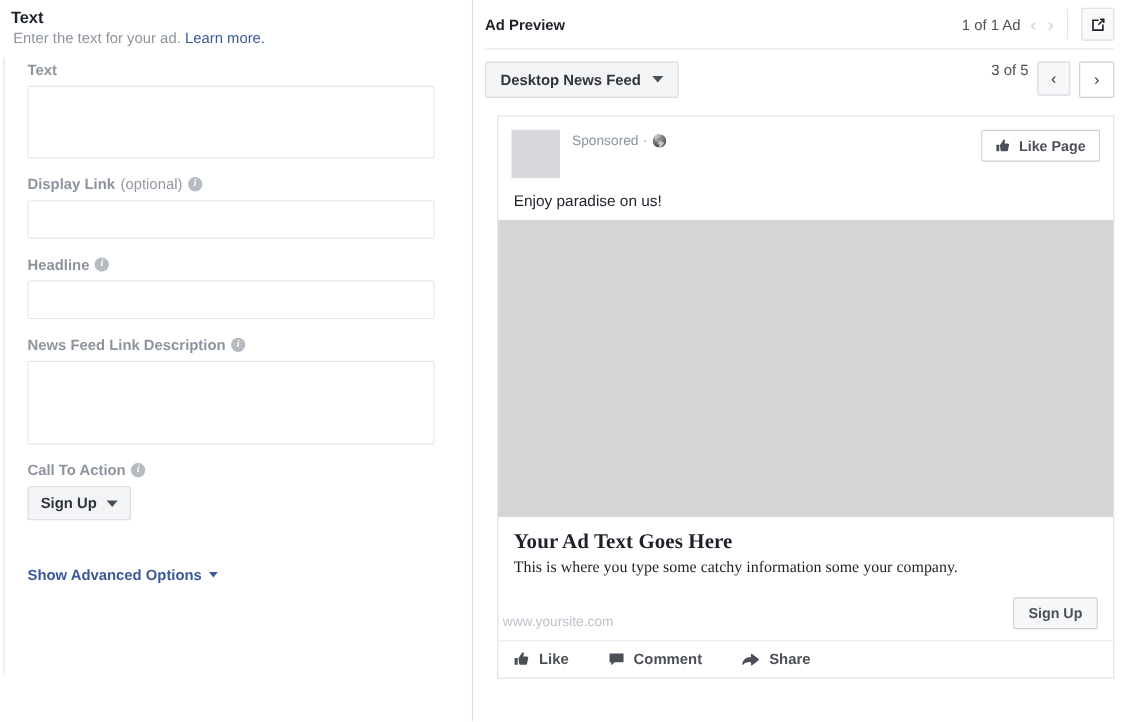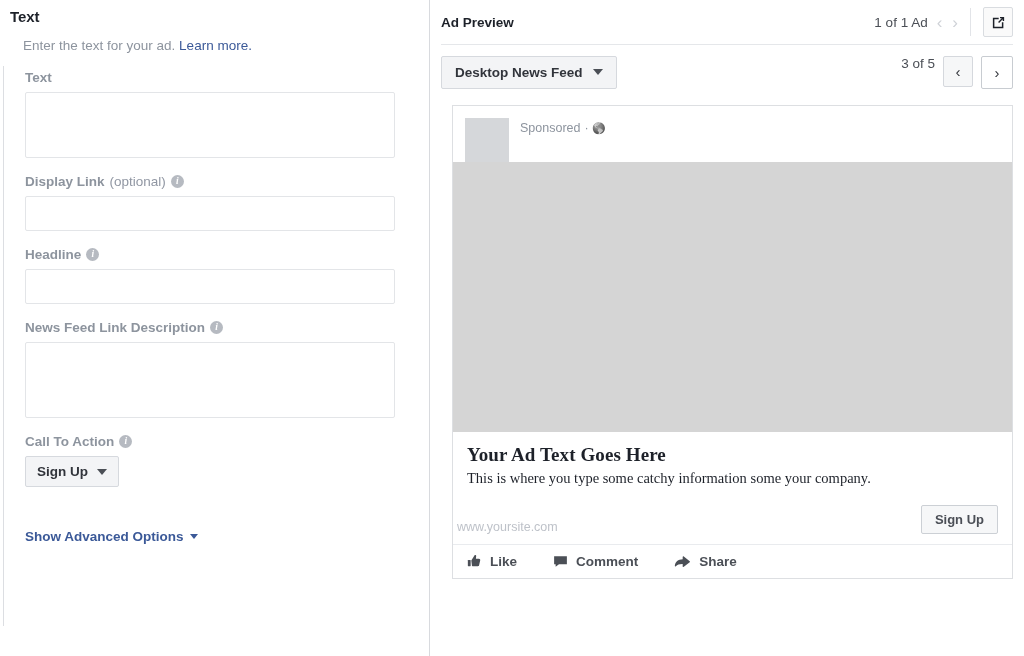--- a/index.html
+++ b/index.html
@@ -36,21 +36,21 @@
   .section-title {
     font-size: 15px;
     font-weight: bold;
     color: #1d2129;
     letter-spacing: -0.1px;
     margin: 0 0 2px 0;
   }
   .section-sub {
     font-size: 13.5px;
     color: #8d949e;
-    margin: 13px;
+    margin: 2px;
   }
   .section-sub a {
     color: #3b5998;
     text-decoration: none;
   }
   .form-body {
     margin-top: 10px;
     margin-left: 3px;
     border-left: 1px solid #dcdee2;
     padding-left: 21px;
@@ -468,22 +468,30 @@
 
       <div class="post-head">
         <div class="avatar"></div>
         <div class="post-idblock">
           <div class="sponsored">
             <span>Sponsored</span>
             <span>·</span>
             <span class="globe-icon">🌎</span>
           </div>
         </div>
-      </div>
-
+        <div class="like-page-btn">
+          <svg width="14" height="14" viewBox="0 0 16 16">
+            <path d="M4.6 6.9 8.1 1.4c.5-.7 1.7-.3 1.7.6l-.3 3.1h3.3c.9 0 1.5.8 1.3 1.6l-1.2 5.4c-.1.6-.7 1-1.3 1H6.5c-.5 0-1-.3-1.2-.7L4.6 6.9z" fill="#4b4f56"></path>
+            <rect x="0.9" y="6.5" width="3" height="6.6" rx="0.5" fill="#4b4f56"></rect>
+          </svg>
+          <span>Like Page</span>
+        </div>
+      </div>
+
+      <div class="post-text">Enjoy paradise on us!</div>
 
       <div class="post-image"></div>
 
       <div class="link-block">
         <div class="link-title">Your Ad Text Goes Here</div>
         <div class="link-desc">This is where you type some catchy information some your company.</div>
         <div class="link-url">www.yoursite.com</div>
         <div class="cta-btn">Sign Up</div>
       </div>
 

